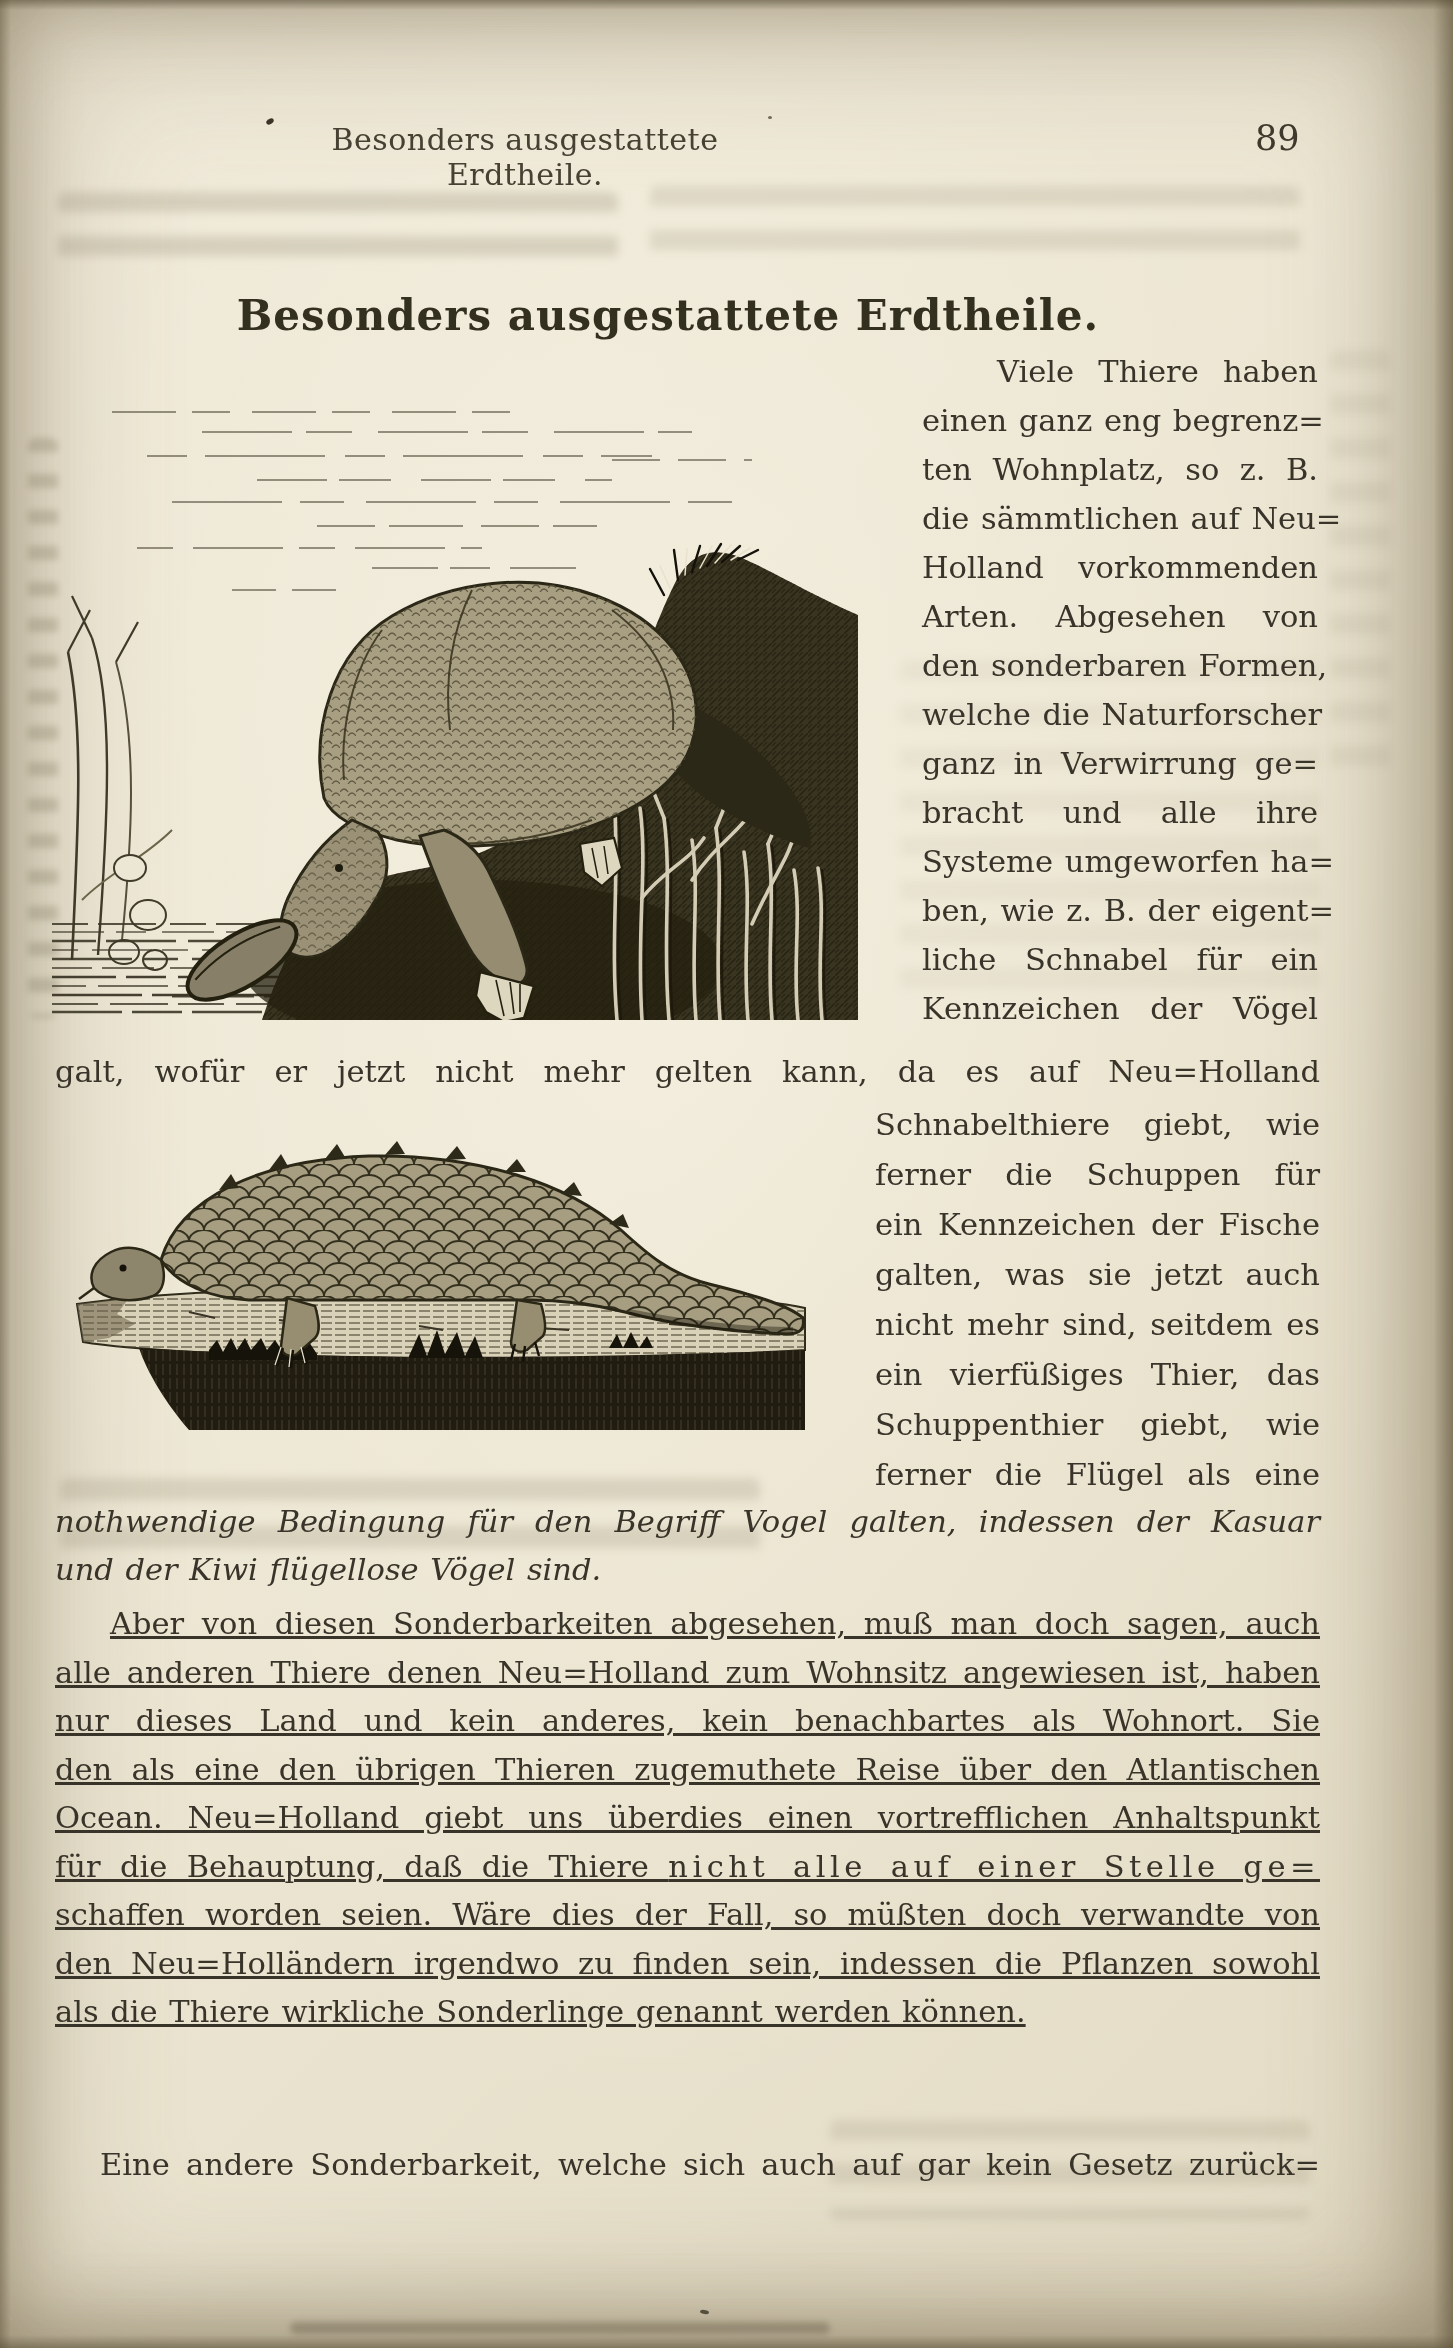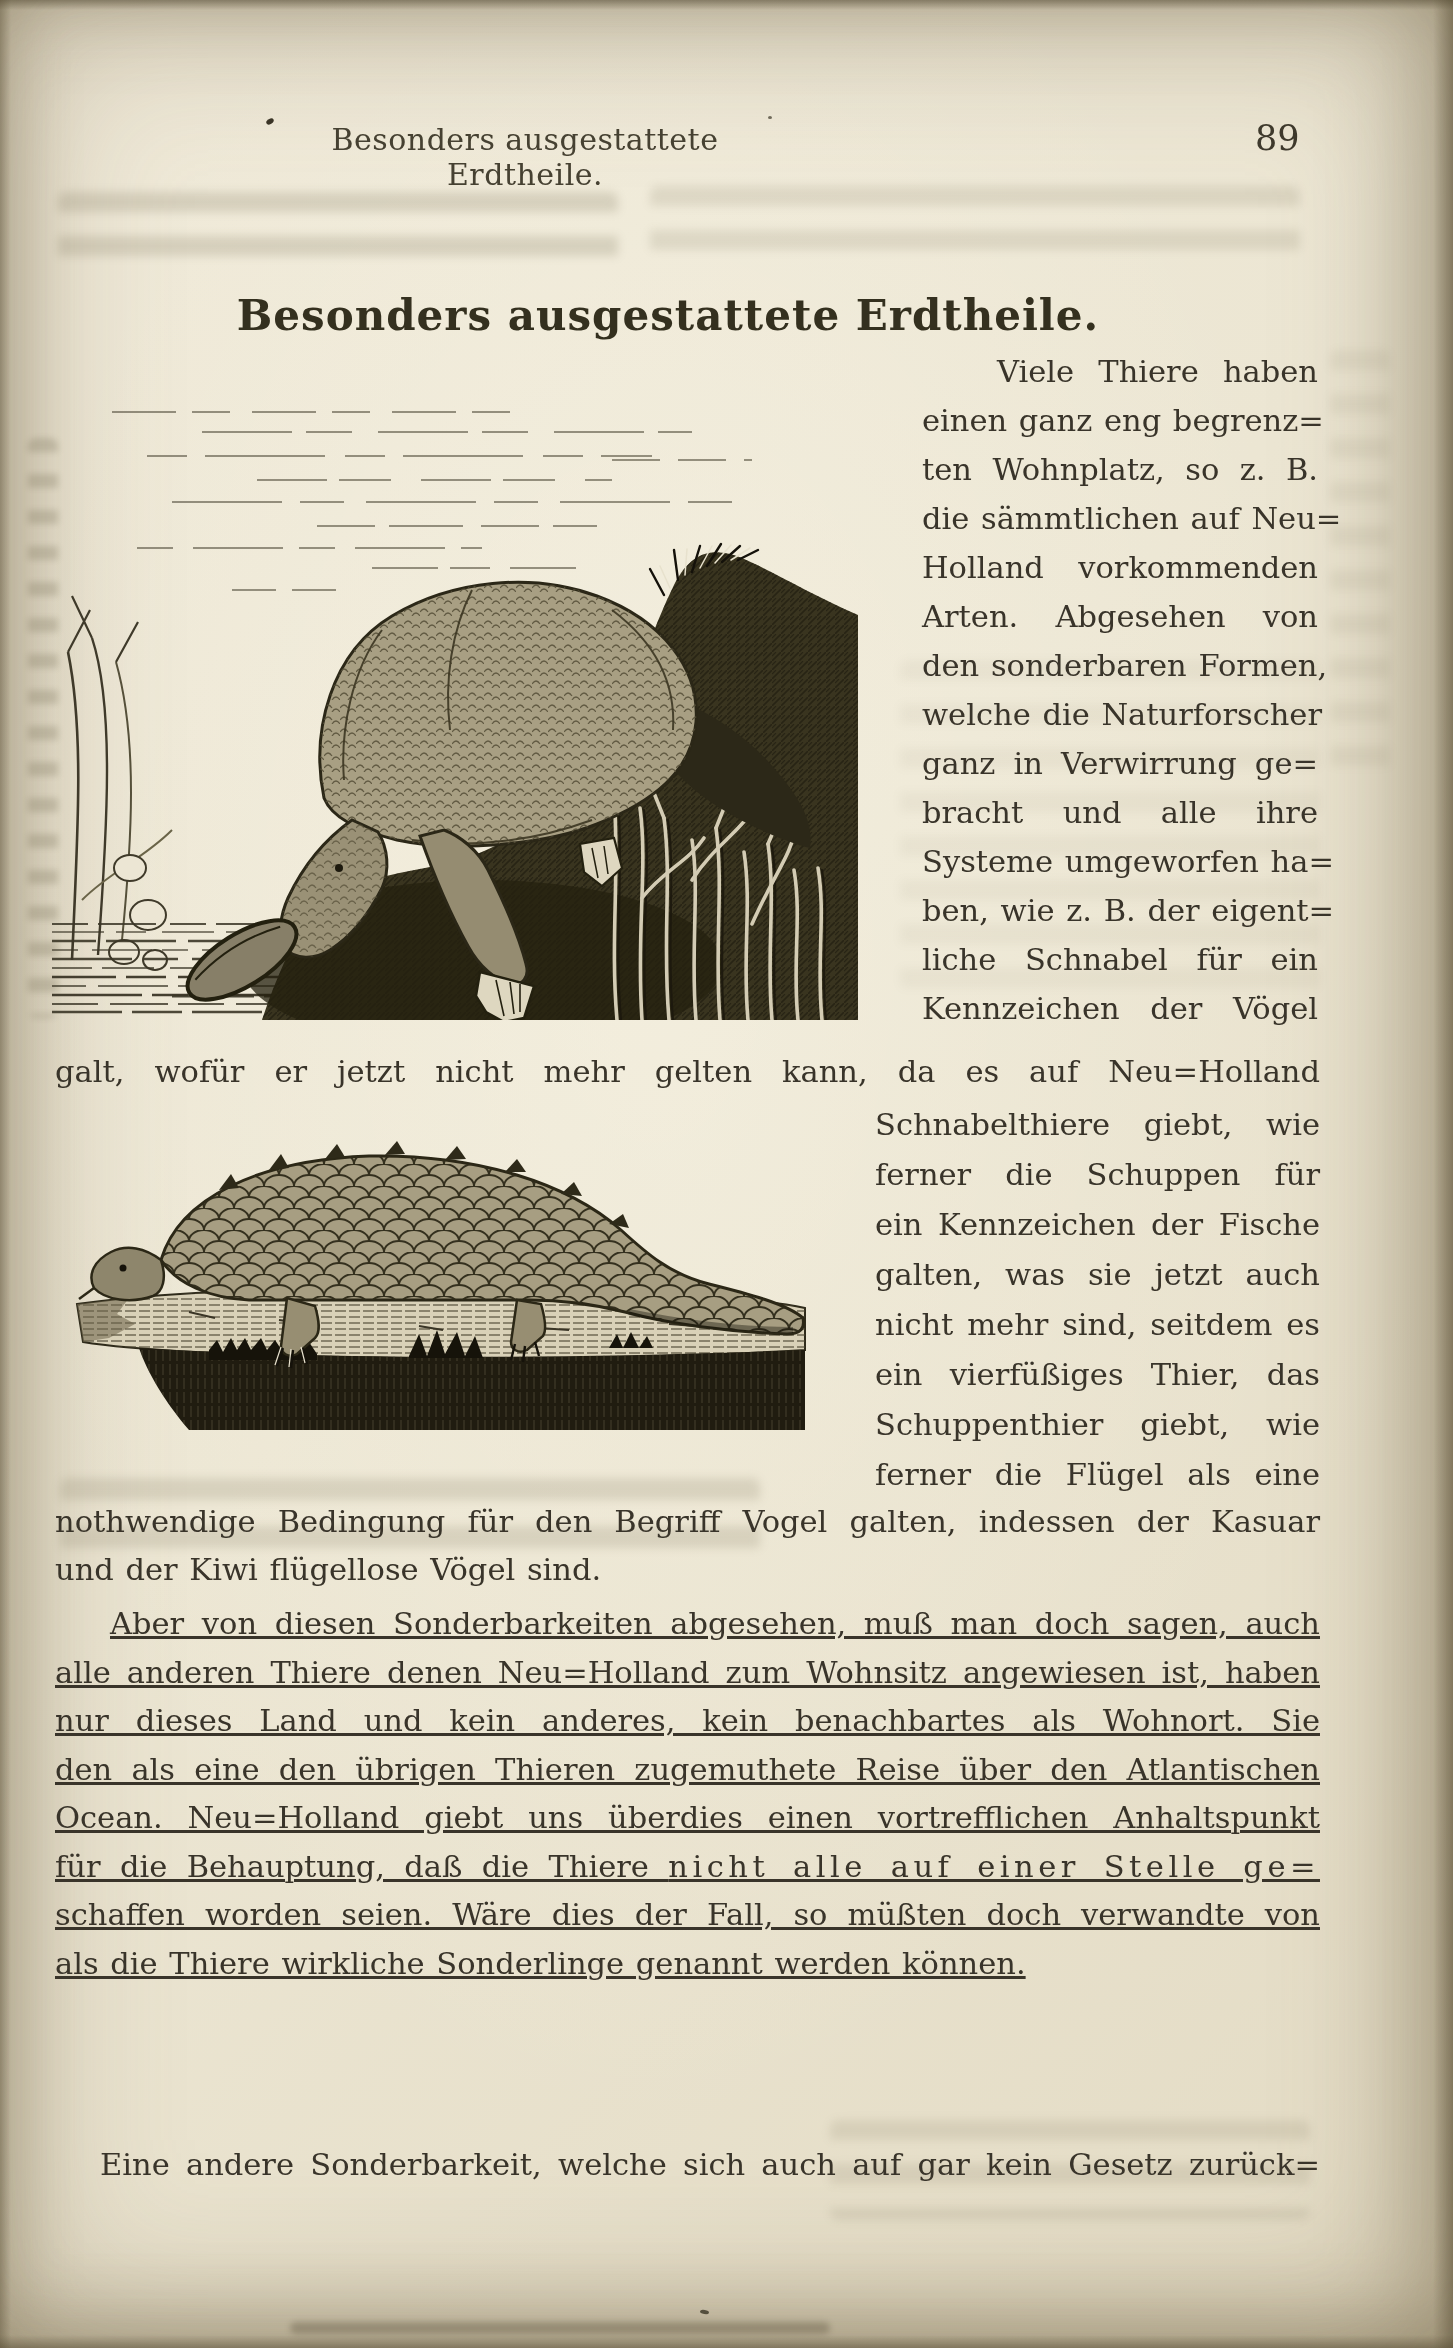--- a/index.html
+++ b/index.html
@@ -41,21 +41,21 @@
     color:#39342a;
   }
   .tline.lastline{text-align-last:left;}
   .col1 .tline{line-height:49px;}
   .col2 .tline{line-height:50px;}
   .sperr{letter-spacing:4.5px;}
 
   .col1{left:922px; top:347px; width:396px;}
   .full1{left:55px; top:1048px; width:1265px;}
   .col2{left:875px; top:1100px; width:445px;}
-  .full2{left:55px; top:1498px; width:1265px;}
+  .full2{left:55px; top:1498px; width:1265px;font-style:italic;}
   .full2 .tline{line-height:48px;}
   .para2{left:55px; top:1600px; width:1265px;}
   .para2 .tline{line-height:48.5px;text-decoration:underline;}
   .para3{left:55px; top:2141px; width:1265px;}
 
   .fig{position:absolute;}
   .fig-platypus{left:52px; top:400px; width:810px; height:620px;}
   .fig-pangolin{left:66px; top:1098px; width:748px; height:332px;}
 
   .ghost{position:absolute; pointer-events:none; filter:blur(5px); border-radius:8px;
@@ -316,19 +316,20 @@
       <div class="tline lastline">und der Kiwi flügellose Vögel sind.</div>
     </div>
   <div class="textblock para2">
       <div class="tline" style="text-indent: 55px;">Aber von diesen Sonderbarkeiten abgesehen, muß man doch sagen, auch</div>
       <div class="tline">alle anderen Thiere denen Neu=Holland zum Wohnsitz angewiesen ist, haben</div>
       <div class="tline">nur dieses Land und kein anderes, kein benachbartes als Wohnort. Sie</div>
       <div class="tline">den als eine den übrigen Thieren zugemuthete Reise über den Atlantischen</div>
       <div class="tline">Ocean. Neu=Holland giebt uns überdies einen vortrefflichen Anhaltspunkt</div>
       <div class="tline"><span>für die Behauptung, daß die Thiere </span><span class="sperr">nicht alle auf einer Stelle ge=</span></div>
       <div class="tline">schaffen worden seien. Wäre dies der Fall, so müßten doch verwandte von</div>
+      <div class="tline">den Neu=Holländern irgendwo zu finden sein, indessen die Pflanzen sowohl</div>
       <div class="tline lastline">als die Thiere wirkliche Sonderlinge genannt werden können.</div>
     </div>
   <div class="textblock para3">
       <div class="tline" style="text-indent: 45px;">Eine andere Sonderbarkeit, welche sich auch auf gar kein Gesetz zurück=</div>
     </div>
 
 </div>
 
 </body></html>

